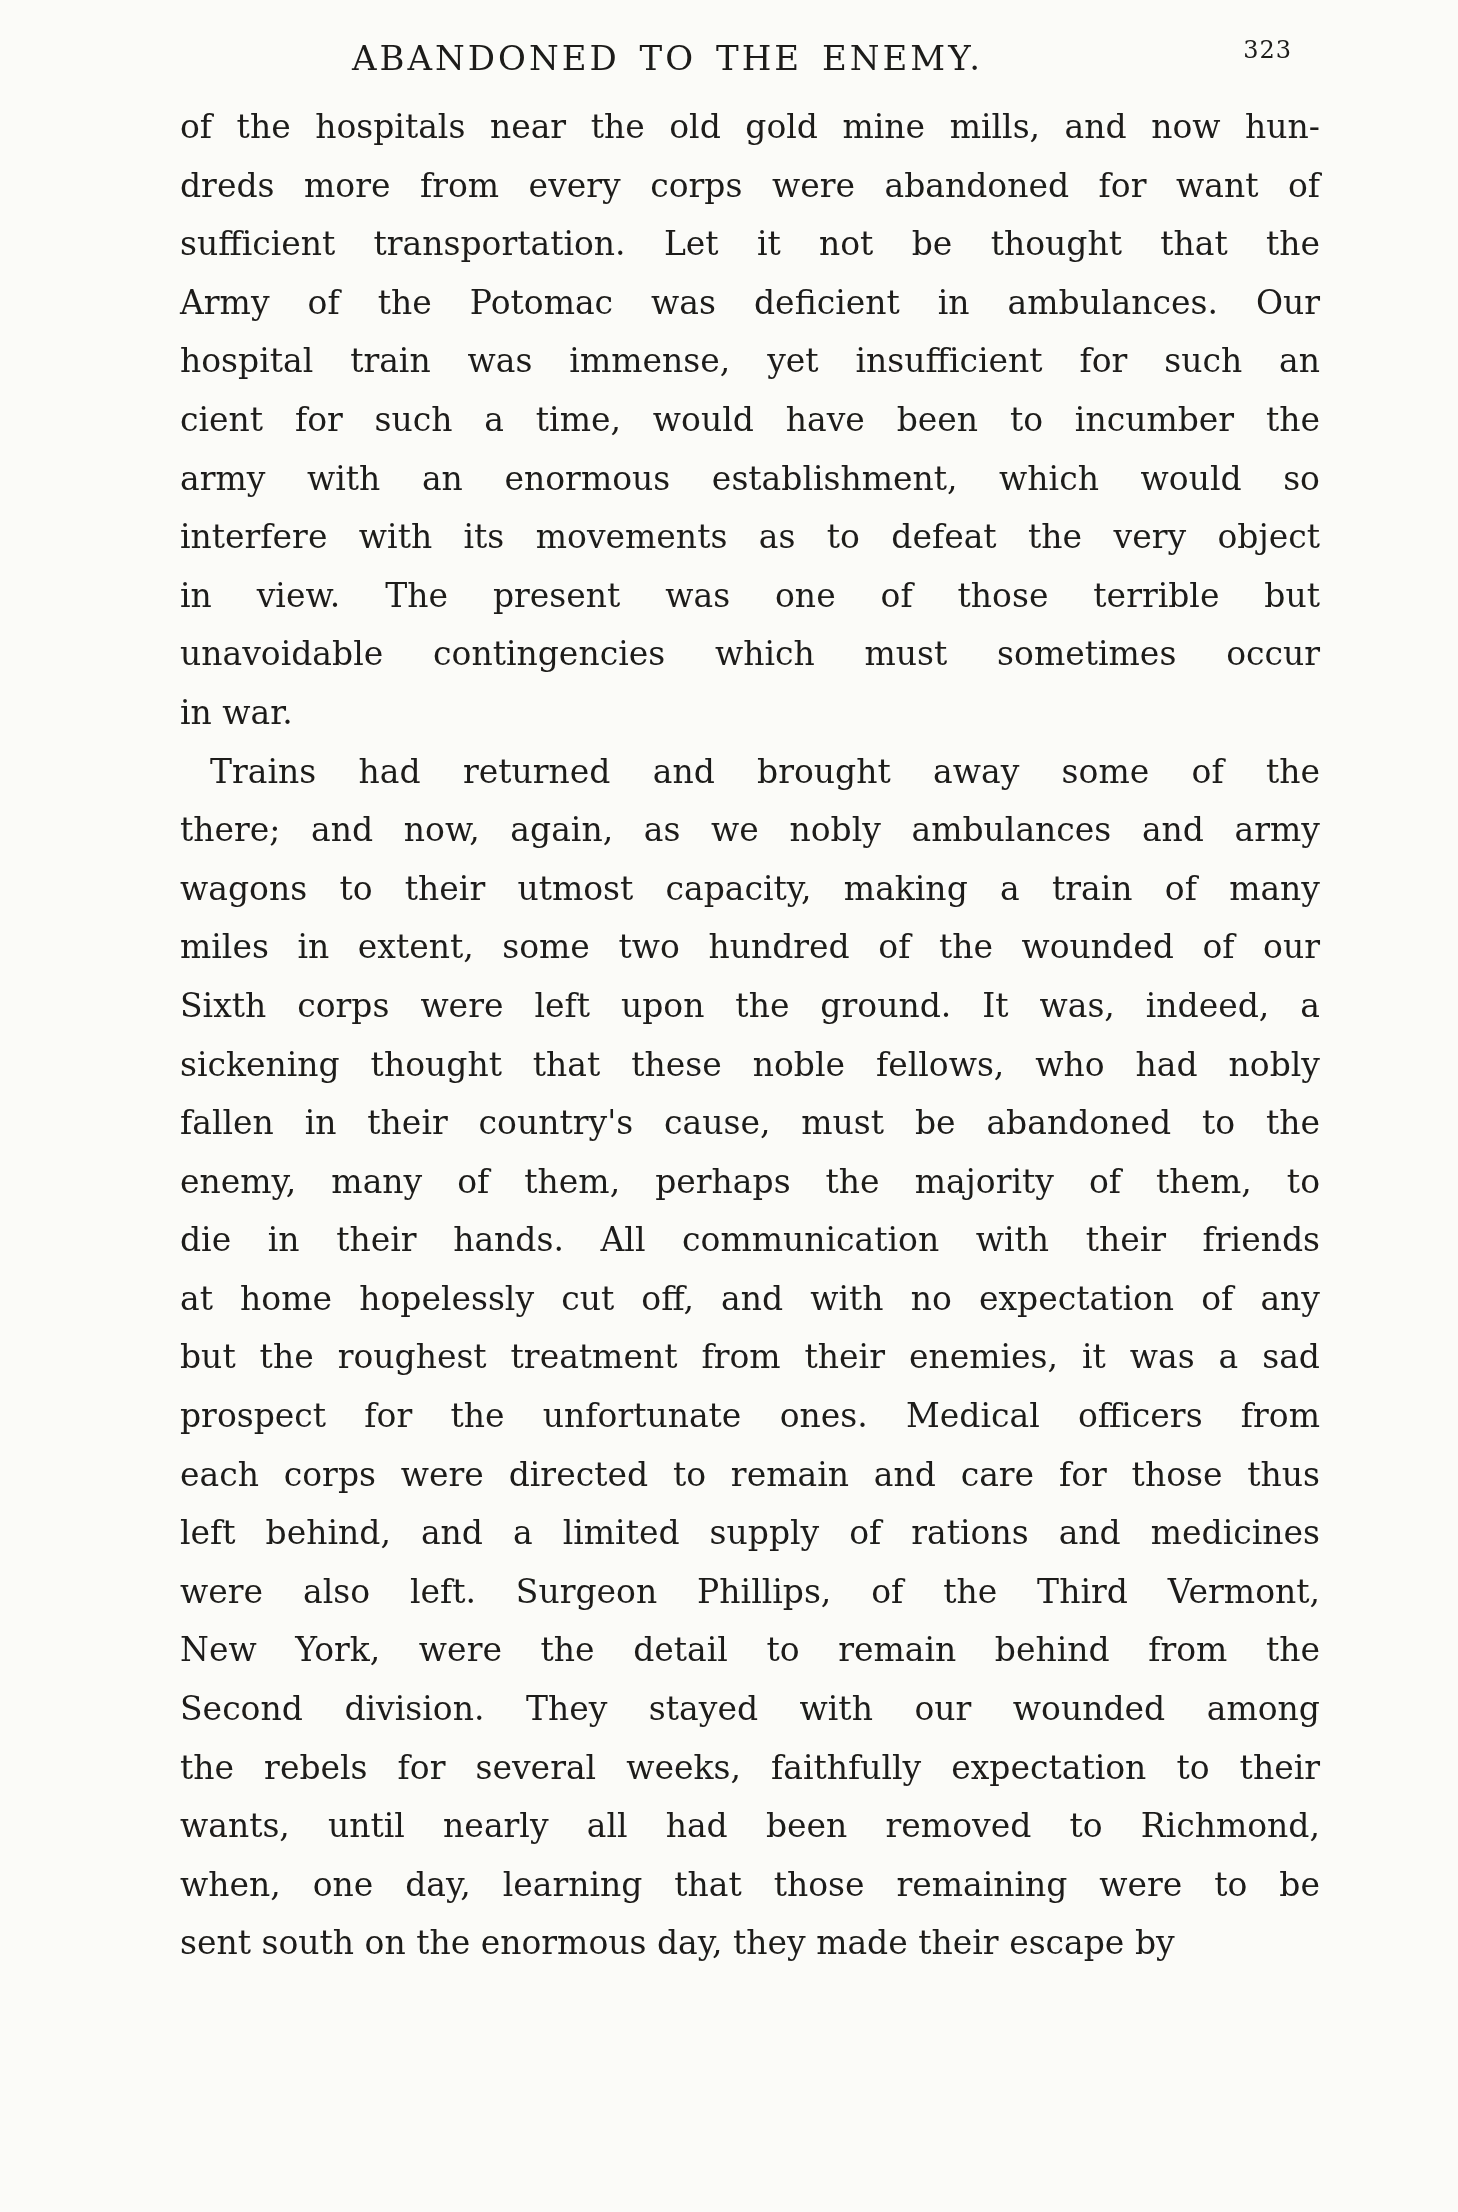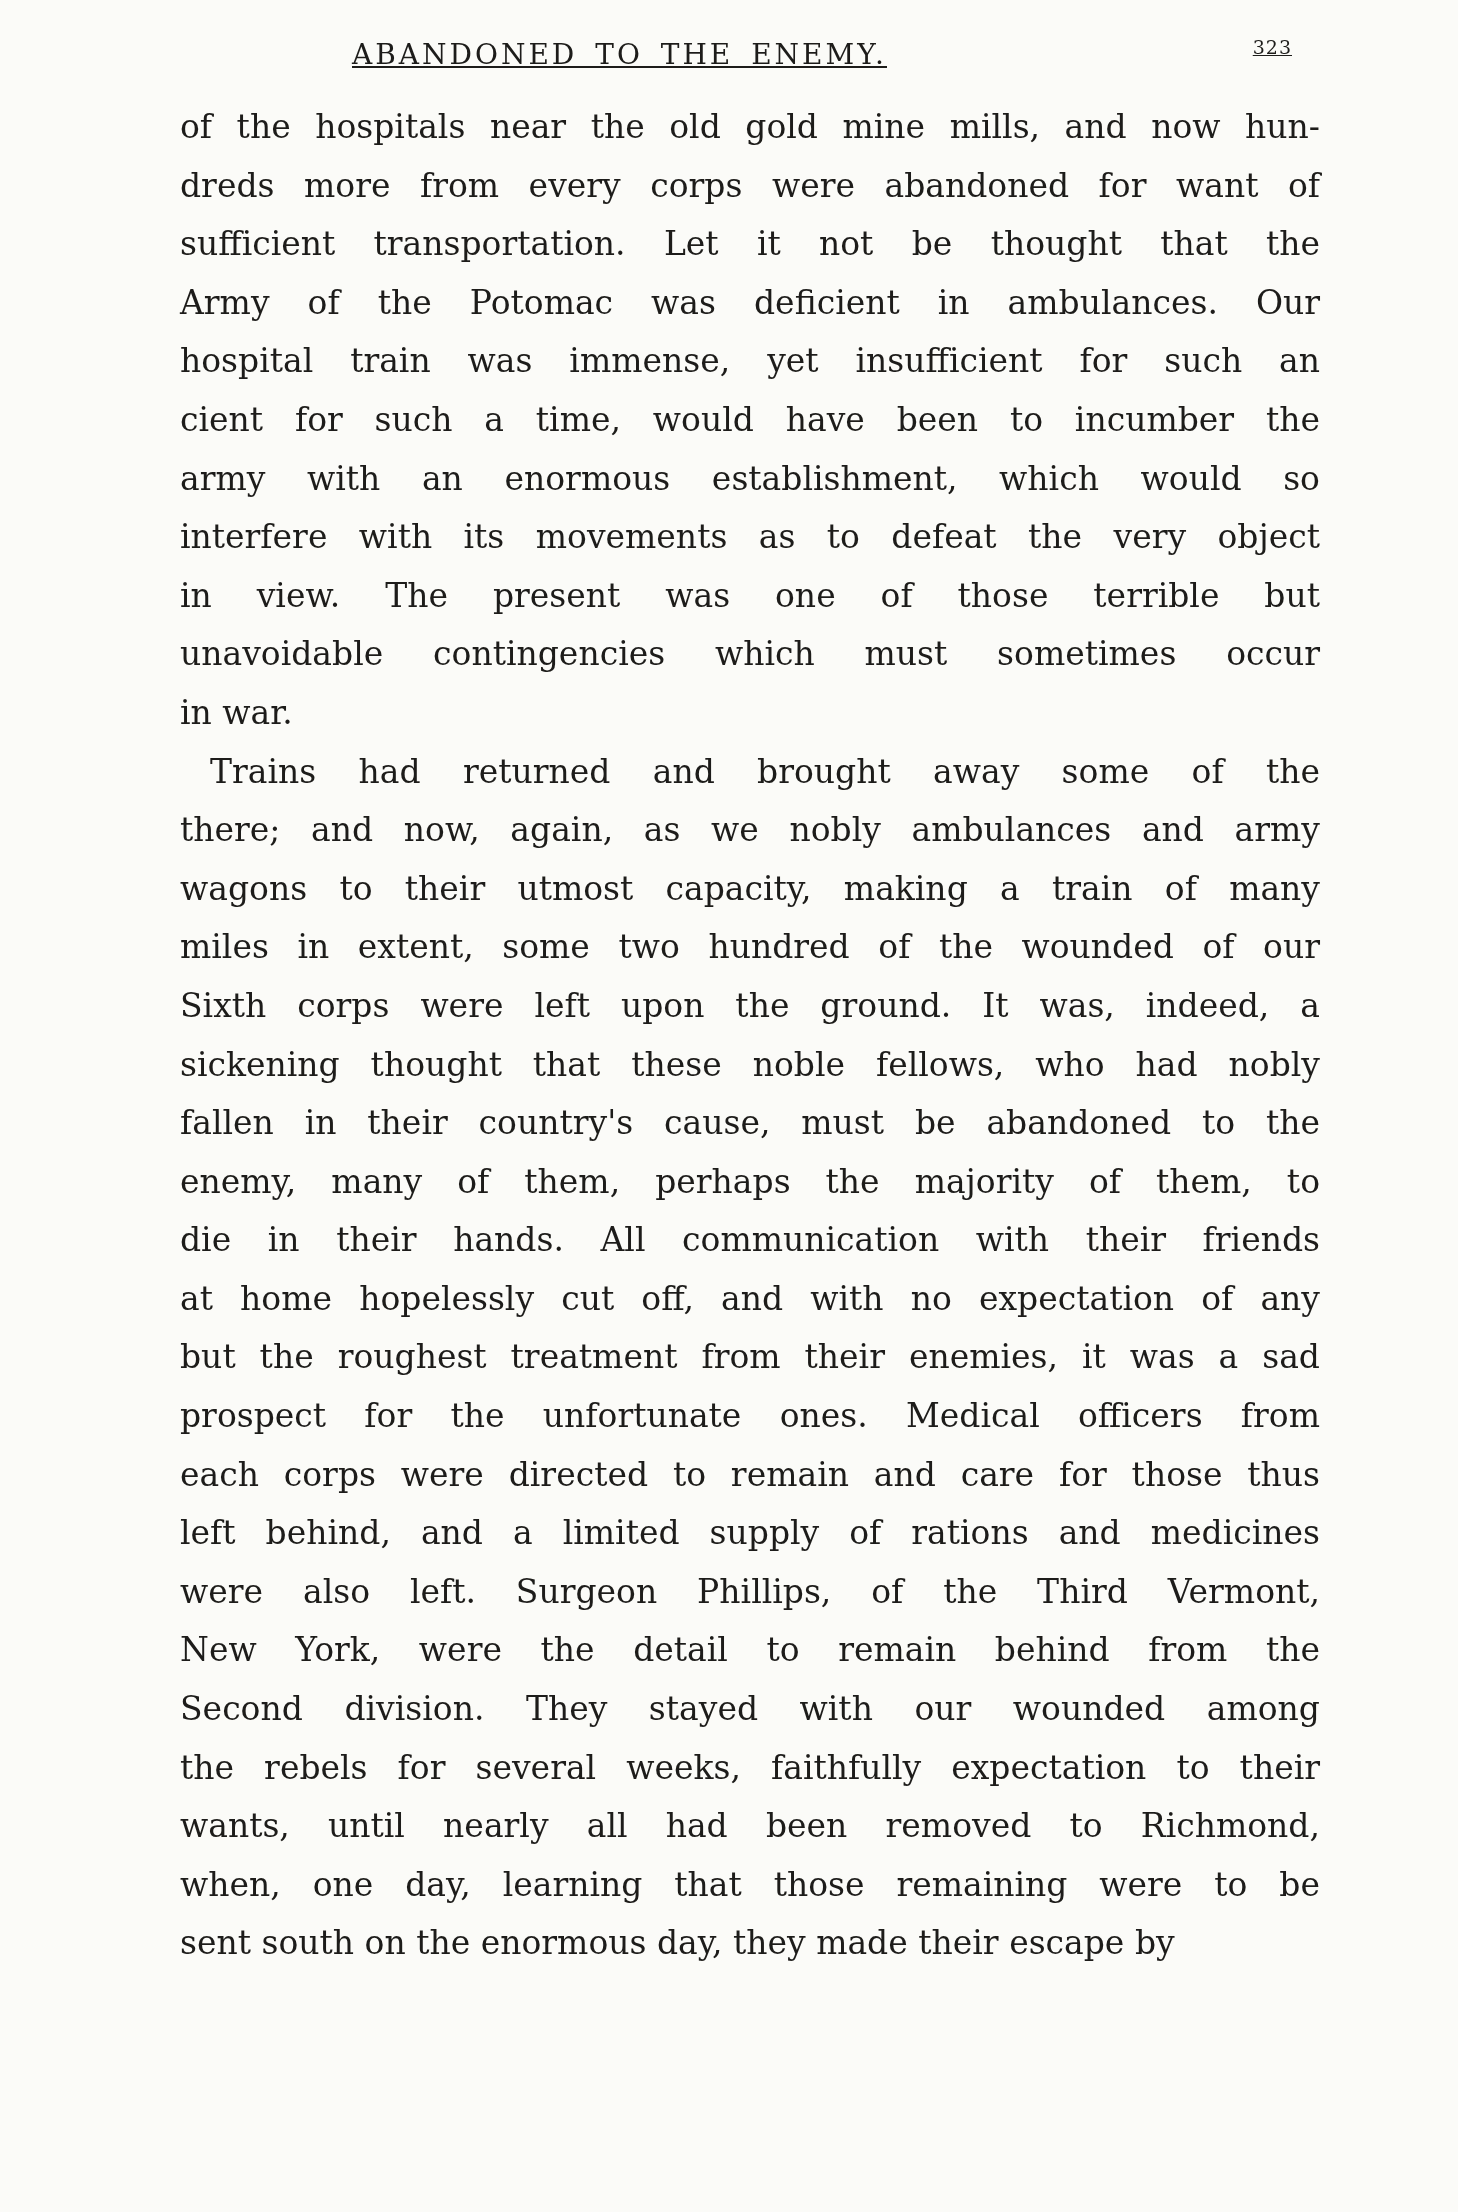--- a/index.html
+++ b/index.html
@@ -19,33 +19,31 @@
     box-sizing: border-box;
   }
   .running-header {
     position: relative;
     height: 100px;
   }
   .running-title {
     position: absolute;
     left: 352px;
     top: 38px;
-    font-size: 28px;
+    font-size: 34px;
     letter-spacing: 3px;
     word-spacing: 6px;
     white-space: nowrap;
-    text-decoration: underline;
   }
   .page-number {
     position: absolute;
     right: 166px;
     top: 36px;
-    font-size: 19px;
+    font-size: 24px;
     letter-spacing: 1px;
-    text-decoration: underline;
   }
   .page-body {
     position: absolute;
     left: 140px;
     right: 138px;
     top: 98px;
   }
   .paragraph {
     margin: 0;
     padding: 0;

